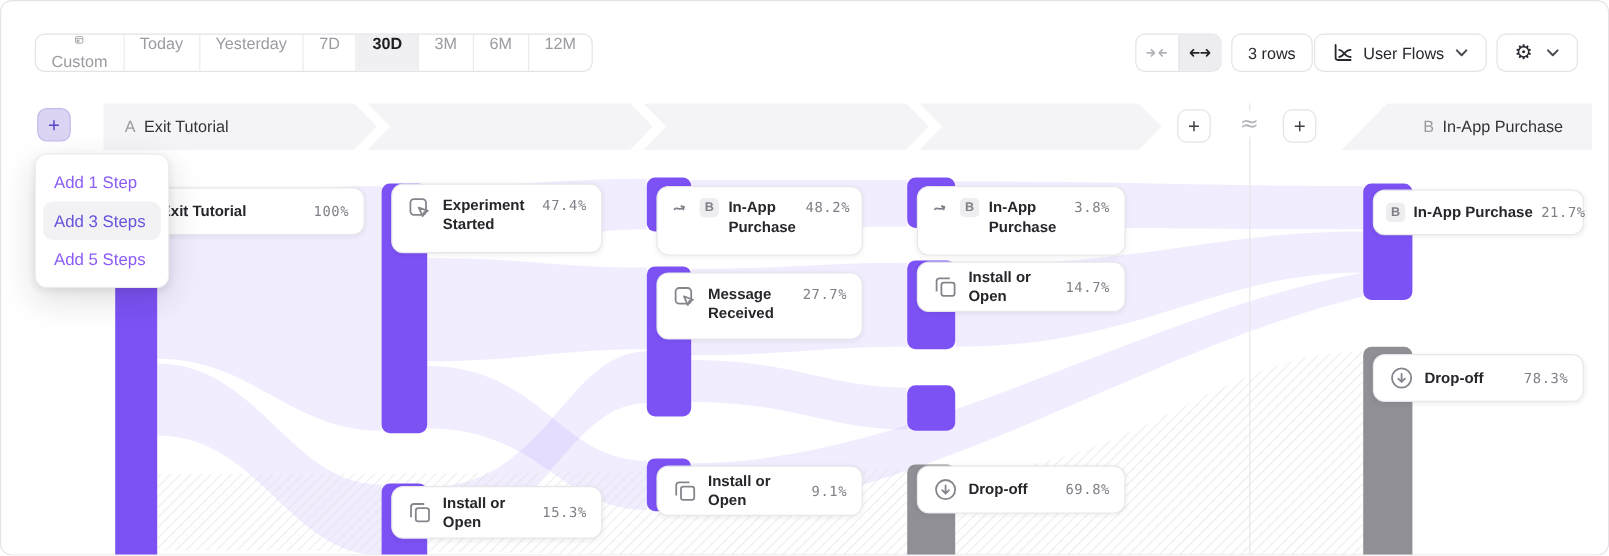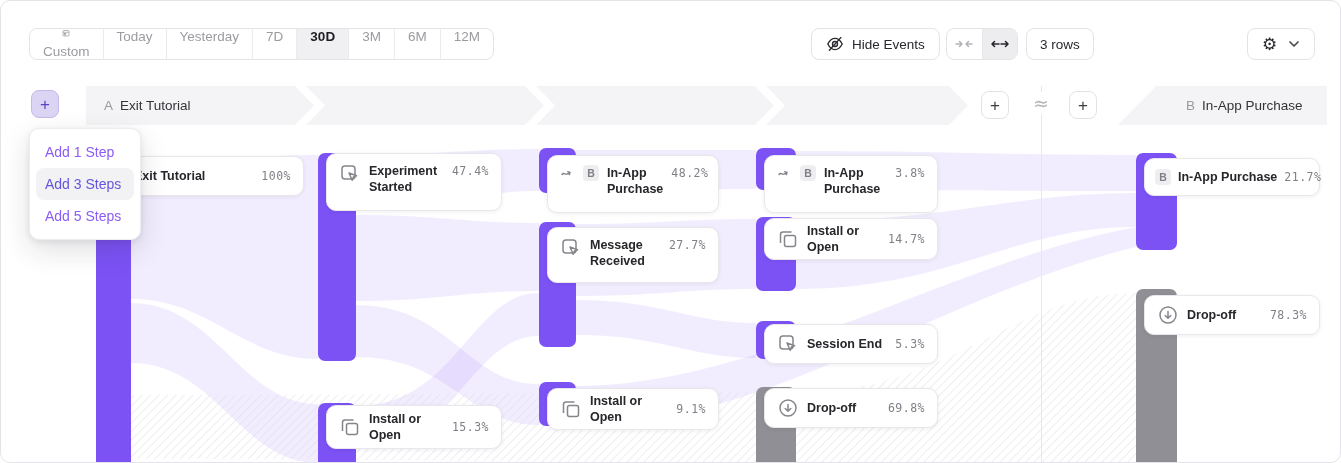--- a/index.html
+++ b/index.html
@@ -128,48 +128,51 @@
         <span>3M</span>
       </div>
     <div class="range-btn">
         <span>6M</span>
       </div>
     <div class="range-btn">
         <span>12M</span>
       </div>
   </div>
 
-  <div class="tb-btn" style="left:810px;">
-    <svg width="18" height="18" viewBox="0 0 18 18" fill="none" stroke="#2a2a30" stroke-width="1.4" stroke-linecap="round">
-      <path d="M1.8,9 C3.8,5.2 6.6,3.4 9,3.4 C11.4,3.4 14.2,5.2 16.2,9 C14.2,12.8 11.4,14.6 9,14.6 C6.6,14.6 3.8,12.8 1.8,9 Z"></path>
-      <circle cx="9" cy="9" r="2.5"></circle>
-      <line x1="3.4" y1="15.2" x2="14.8" y2="2.6"></line>
-    </svg>
-    <span>Hide Events</span>
-  </div>
 
   <div class="seg">
     <div class="seg-cell">
       <svg width="18" height="12" viewBox="0 0 18 12" fill="none" stroke="#b3b3ba" stroke-width="1.5" stroke-linecap="round" stroke-linejoin="round">
         <path d="M1,6 H7 M4.5,3.5 L7,6 L4.5,8.5"></path>
         <path d="M17,6 H11 M13.5,3.5 L11,6 L13.5,8.5"></path>
       </svg>
     </div>
     <div class="seg-cell active">
       <svg width="18" height="12" viewBox="0 0 18 12" fill="none" stroke="#26262c" stroke-width="1.5" stroke-linecap="round" stroke-linejoin="round">
         <path d="M8,6 H1 M3.5,3.5 L1,6 L3.5,8.5"></path>
         <path d="M10,6 H17 M14.5,3.5 L17,6 L14.5,8.5"></path>
       </svg>
     </div>
   </div>
 
   <div class="tb-btn" style="left:1025px; padding:0 13px;text-align:right;">
     <span>3 rows</span>
   </div>
 
+  <div class="tb-btn" style="left:1094px;">
+    <svg width="18" height="18" viewBox="0 0 18 18" fill="none" stroke="#26262c" stroke-width="1.5" stroke-linecap="round">
+      <path d="M3,2.5 V13 a2,2 0 0 0 2,2 H15.5"></path>
+      <path d="M6,12.5 C10,12.5 10,6.5 15.5,6.5"></path>
+      <path d="M6,6.5 C10,6.5 10,12.5 15.5,12.5"></path>
+    </svg>
+    <span>User Flows</span>
+    <svg width="12" height="8" viewBox="0 0 12 8" fill="none" stroke="#4a4a52" stroke-width="1.7" stroke-linecap="round" stroke-linejoin="round">
+      <path d="M2,2 L6,6 L10,2"></path>
+    </svg>
+  </div>
 
   <div class="tb-btn" style="left:1246px; gap:11px;">
     <span class="gear-glyph">⚙</span>
     <svg width="12" height="8" viewBox="0 0 12 8" fill="none" stroke="#4a4a52" stroke-width="1.7" stroke-linecap="round" stroke-linejoin="round">
       <path d="M2,2 L6,6 L10,2"></path>
     </svg>
   </div>
 
   <div class="plus-btn active" style="left:30px; top:89px;">
     <span>+</span>
@@ -289,30 +292,20 @@
     <span class="node-ic">
       <svg width="22" height="22" viewBox="0 0 22 22" fill="none" stroke="#85858c" stroke-width="1.5" stroke-linejoin="round">
         <rect x="7.5" y="7.5" width="11" height="11" rx="2"></rect>
         <path d="M14.5,4 H6 a2.5,2.5 0 0 0 -2.5,2.5 V15"></path>
       </svg>
     </span>
     <span class="name">Install or Open</span>
     <span class="pct">14.7%</span>
   </div>
 
-  <div class="card" style="left:763px; top:323px; width:174px; height:40px;">
-    <span class="node-ic">
-      <svg width="22" height="22" viewBox="0 0 22 22" fill="none" stroke="#85858c" stroke-width="1.5" stroke-linejoin="round">
-        <rect x="3" y="3" width="13" height="13" rx="3"></rect>
-        <path d="M10,10 L17.5,12.8 L14.4,14 L13.2,17.2 Z" fill="#fff"></path>
-      </svg>
-    </span>
-    <span class="name">Session End</span>
-    <span class="pct">5.3%</span>
-  </div>
 
   <div class="card" style="left:763px; top:387px; width:174px; height:40px;">
     <span class="node-ic">
       <svg width="22" height="22" viewBox="0 0 22 22" fill="none" stroke="#85858d" stroke-width="1.5" stroke-linecap="round" stroke-linejoin="round">
         <circle cx="11" cy="11" r="8"></circle>
         <path d="M11,7.5 V14 M8.2,11.5 L11,14.3 L13.8,11.5"></path>
       </svg>
     </span>
     <span class="name">Drop-off</span>
     <span class="pct">69.8%</span>

